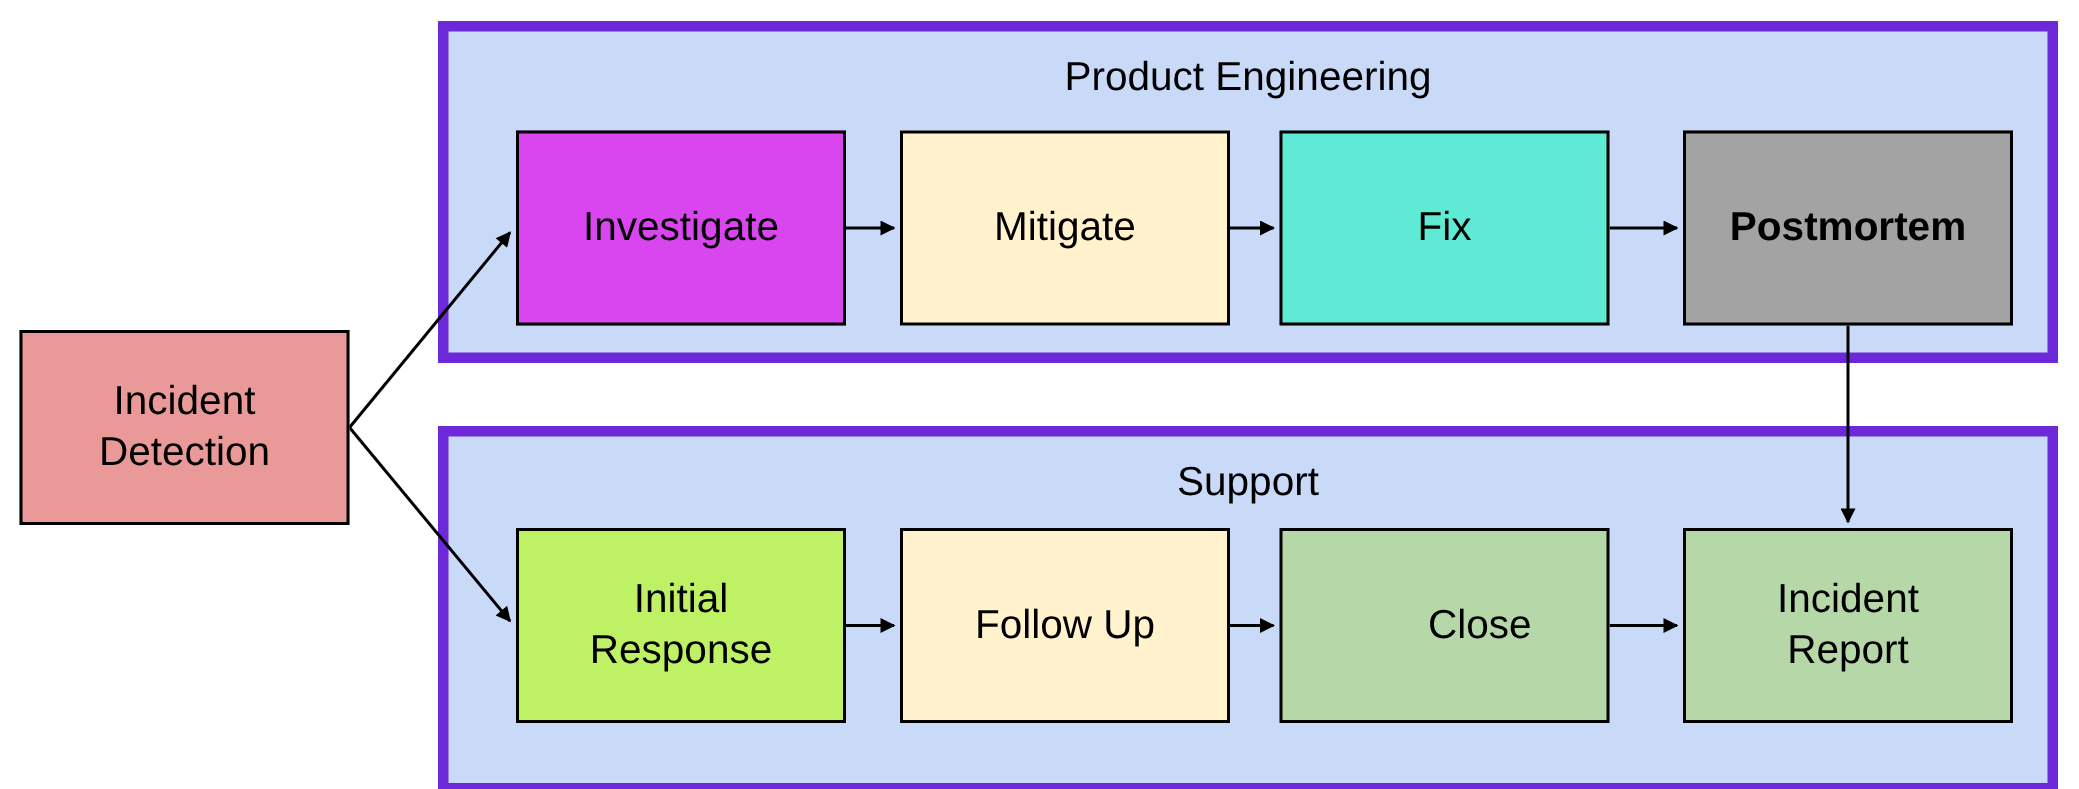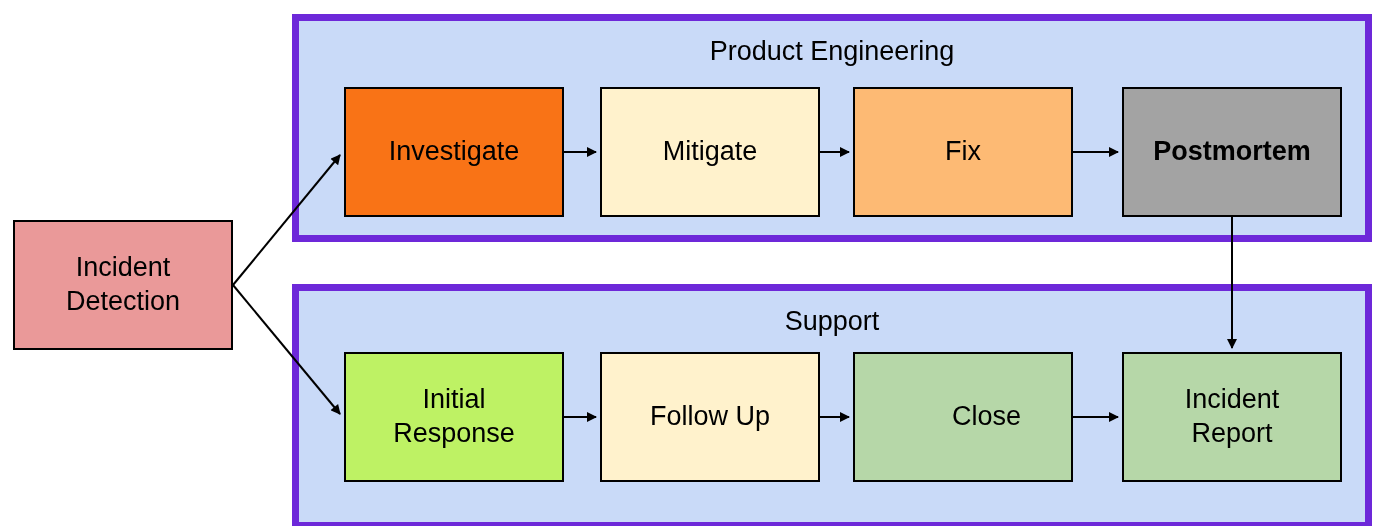--- a/index.html
+++ b/index.html
@@ -89,23 +89,23 @@
     <line x1="1073" y1="152" x2="1118" y2="152" marker-end="url(#arrow)"></line>
     <line x1="1232" y1="217" x2="1232" y2="348" marker-end="url(#arrow)"></line>
     <line x1="564" y1="417" x2="596" y2="417" marker-end="url(#arrow)"></line>
     <line x1="820" y1="417" x2="849" y2="417" marker-end="url(#arrow)"></line>
     <line x1="1073" y1="417" x2="1118" y2="417" marker-end="url(#arrow)"></line>
   </svg>
 
   <div class="node n-incident-detection" style="background-color: rgb(234, 153, 153);">Incident
 Detection</div>
 
-  <div class="node row-1 col-1" style="background-color: #f97316;">Investigate</div>
+  <div class="node row-1 col-1" style="background-color: #d946ef;">Investigate</div>
   <div class="node row-1 col-2" style="background-color: rgb(255, 242, 204);">Mitigate</div>
-  <div class="node row-1 col-3" style="background-color: #fdba74;">Fix</div>
+  <div class="node row-1 col-3" style="background-color: #5eead4;">Fix</div>
   <div class="node row-1 col-4" style="background-color: #a3a3a3; font-weight: bold;">Postmortem</div>
 
   <div class="node row-2 col-1" style="background-color: #bef264;">Initial
 Response</div>
   <div class="node row-2 col-2" style="background-color: rgb(255, 242, 204);">Follow Up</div>
   <div class="node row-2 col-3" style="background-color: rgb(182, 215, 168); padding-left: 47px;">Close</div>
   <div class="node row-2 col-4" style="background-color: rgb(182, 215, 168);">Incident
 Report</div>
 
 </div>

